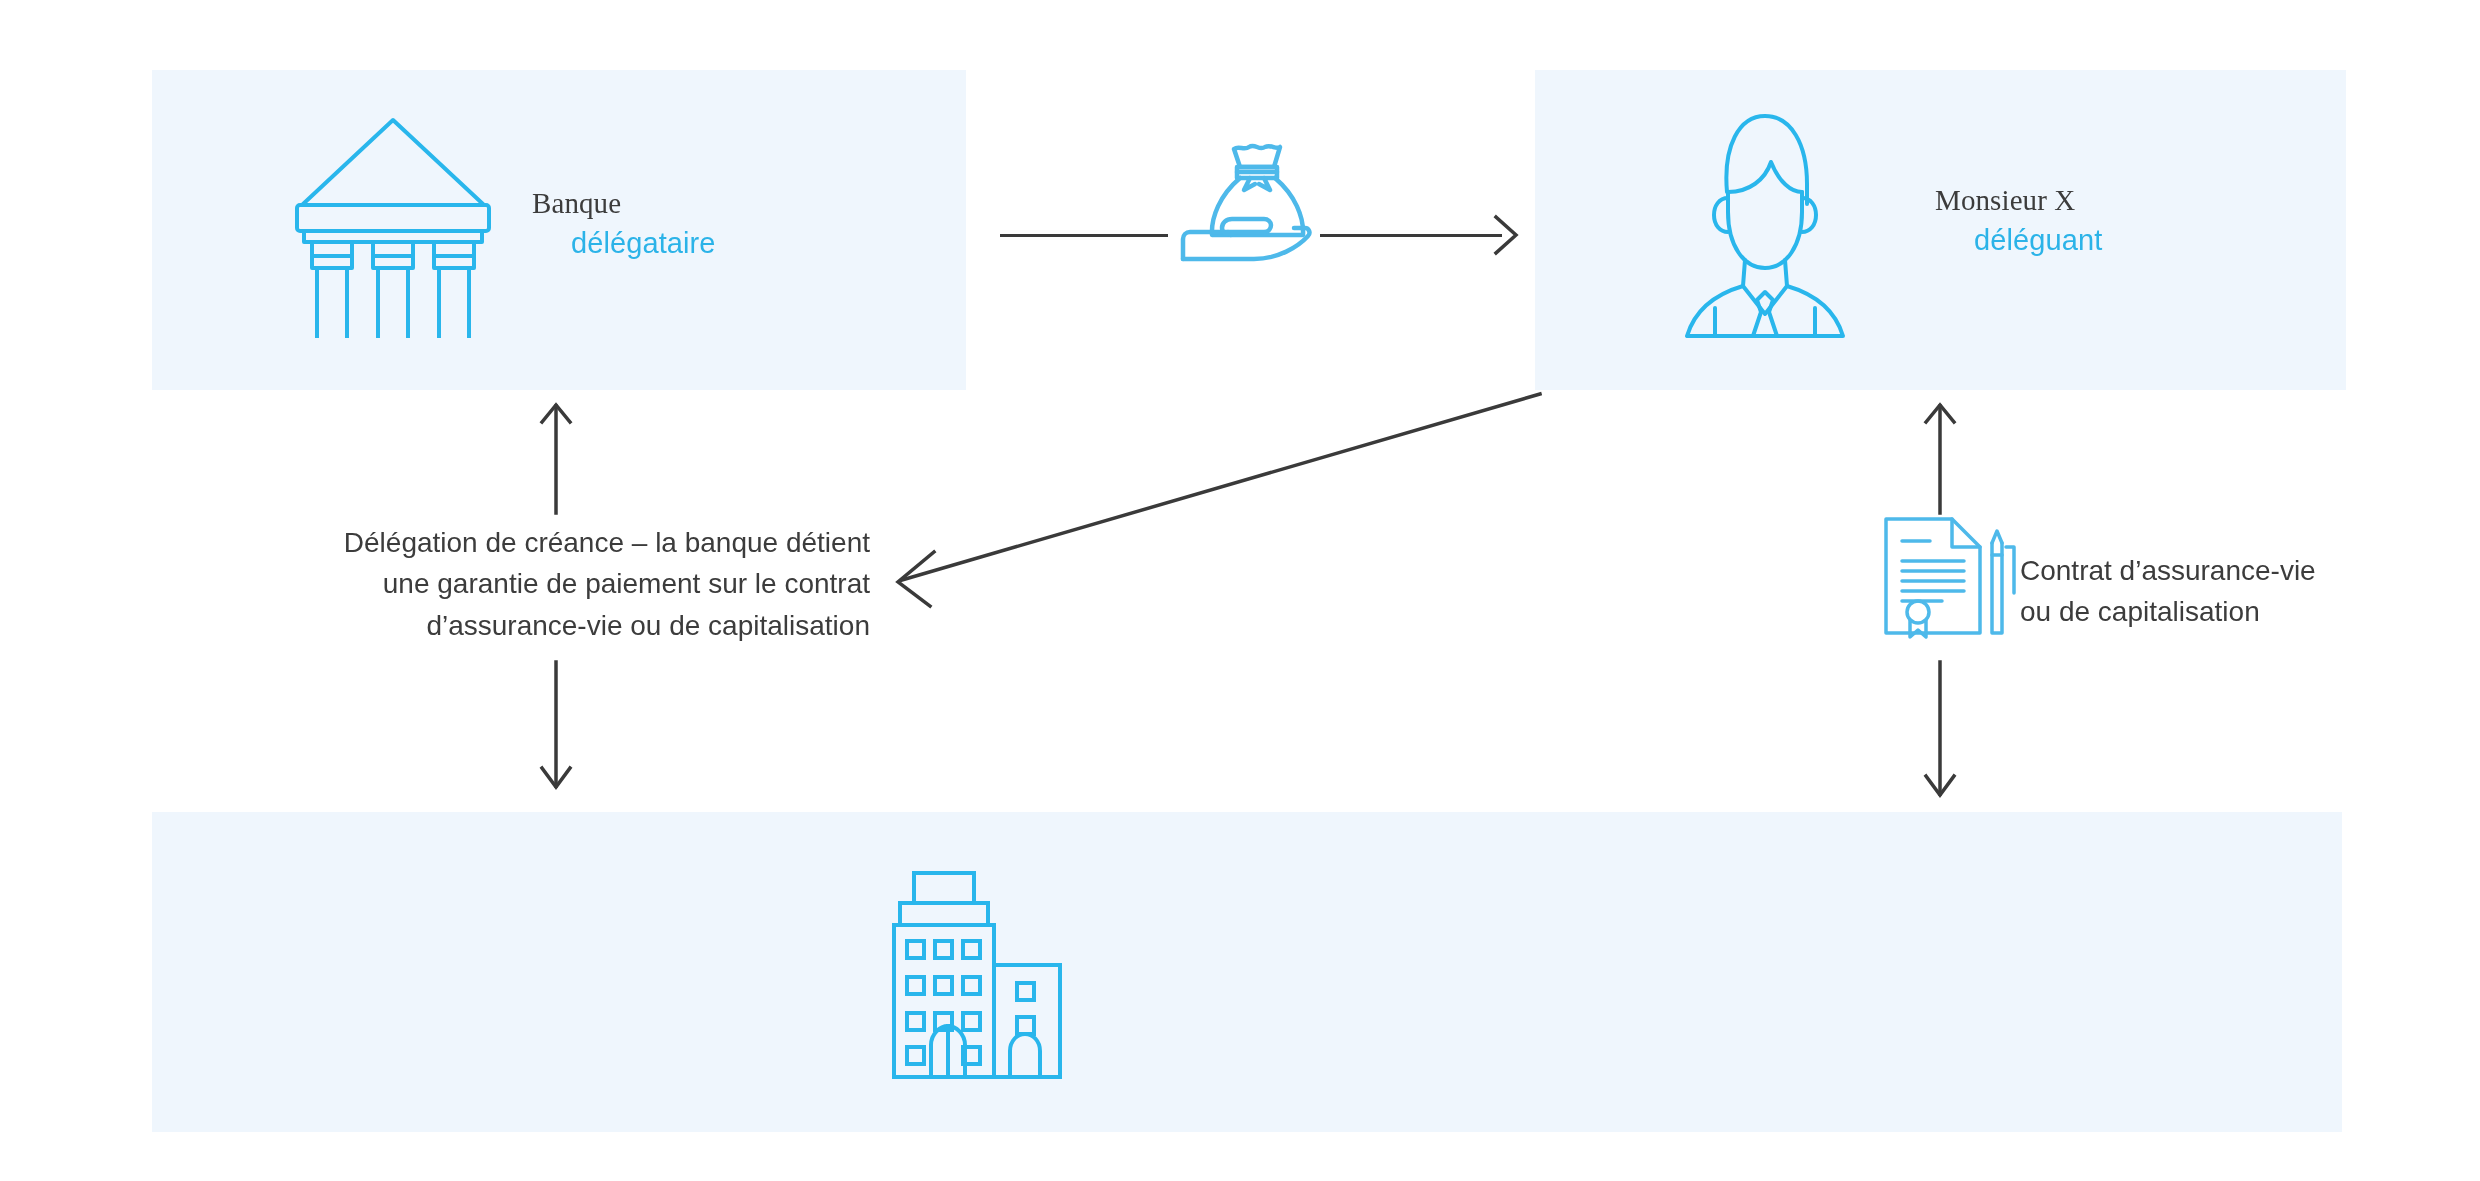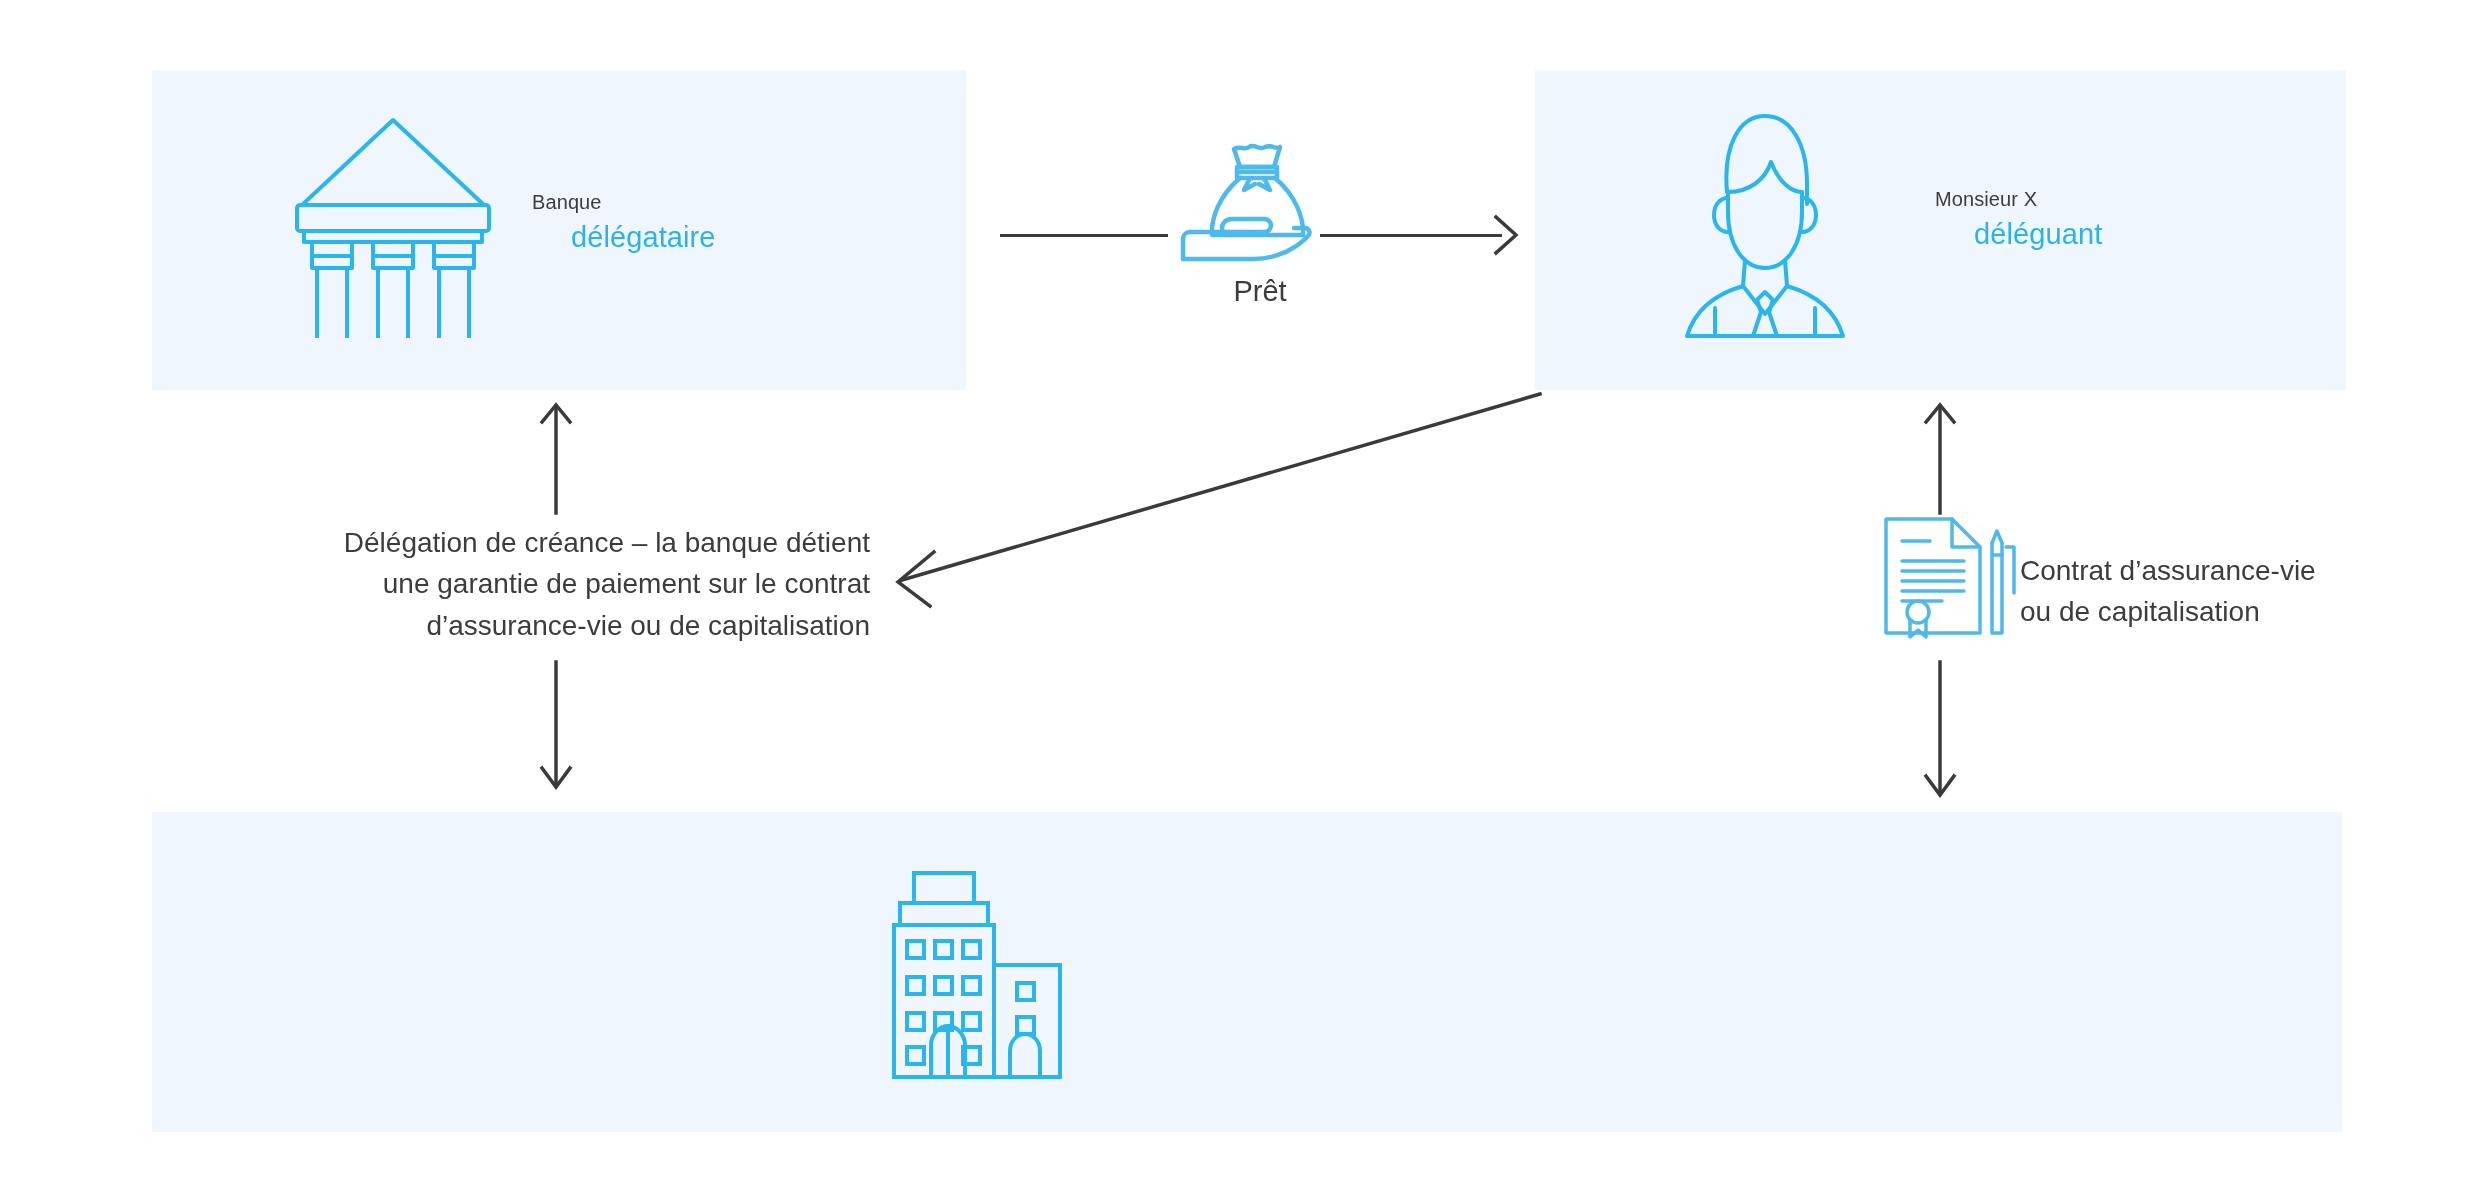--- a/index.html
+++ b/index.html
@@ -37,24 +37,25 @@
     flex: 0 0 auto;
     display: flex;
     align-items: center;
     justify-content: center;
   }
   .node .labels {
     margin-left: 34px;
     line-height: 1.38;
   }
   .label-main {
-    font-size: 20px;
+    font-size: 29px;
     color: #3c3c3c;
     letter-spacing: .1px;
     white-space: nowrap;
+    font-family: Liberation Serif, serif;
   }
   .label-sub {
     font-size: 29px;
     color: #2bb3e8;
     letter-spacing: .1px;
     white-space: nowrap;
     margin-left: 39px;
   }
 
   #node-bank    { left: 288px;  top: 108px; }
@@ -277,21 +278,20 @@
     </span>
 
     <div class="h-line" id="loan-line-right"></div>
 
     <span id="loan-arrowhead">
       <svg width="34" height="44" viewBox="0 0 34 44" fill="none" stroke="#3a3a3a" stroke-width="3.5" stroke-linecap="square" stroke-linejoin="miter">
         <path d="M6 4 L26 22 L6 40"></path>
       </svg>
     </span>
 
-    <div id="loan-label">Prêt</div>
   </div>
 
   <span class="v-arrow" id="arrow-bank-up">
     <svg width="36" height="115" viewBox="0 0 36 115" fill="none" stroke="#3a3a3a" stroke-width="3.5" stroke-linecap="square" stroke-linejoin="miter">
       <path d="M18 113 L18 6"></path>
       <path d="M4 22 L18 5 L32 22"></path>
     </svg>
   </span>
 
   <span class="v-arrow" id="arrow-bank-down">

